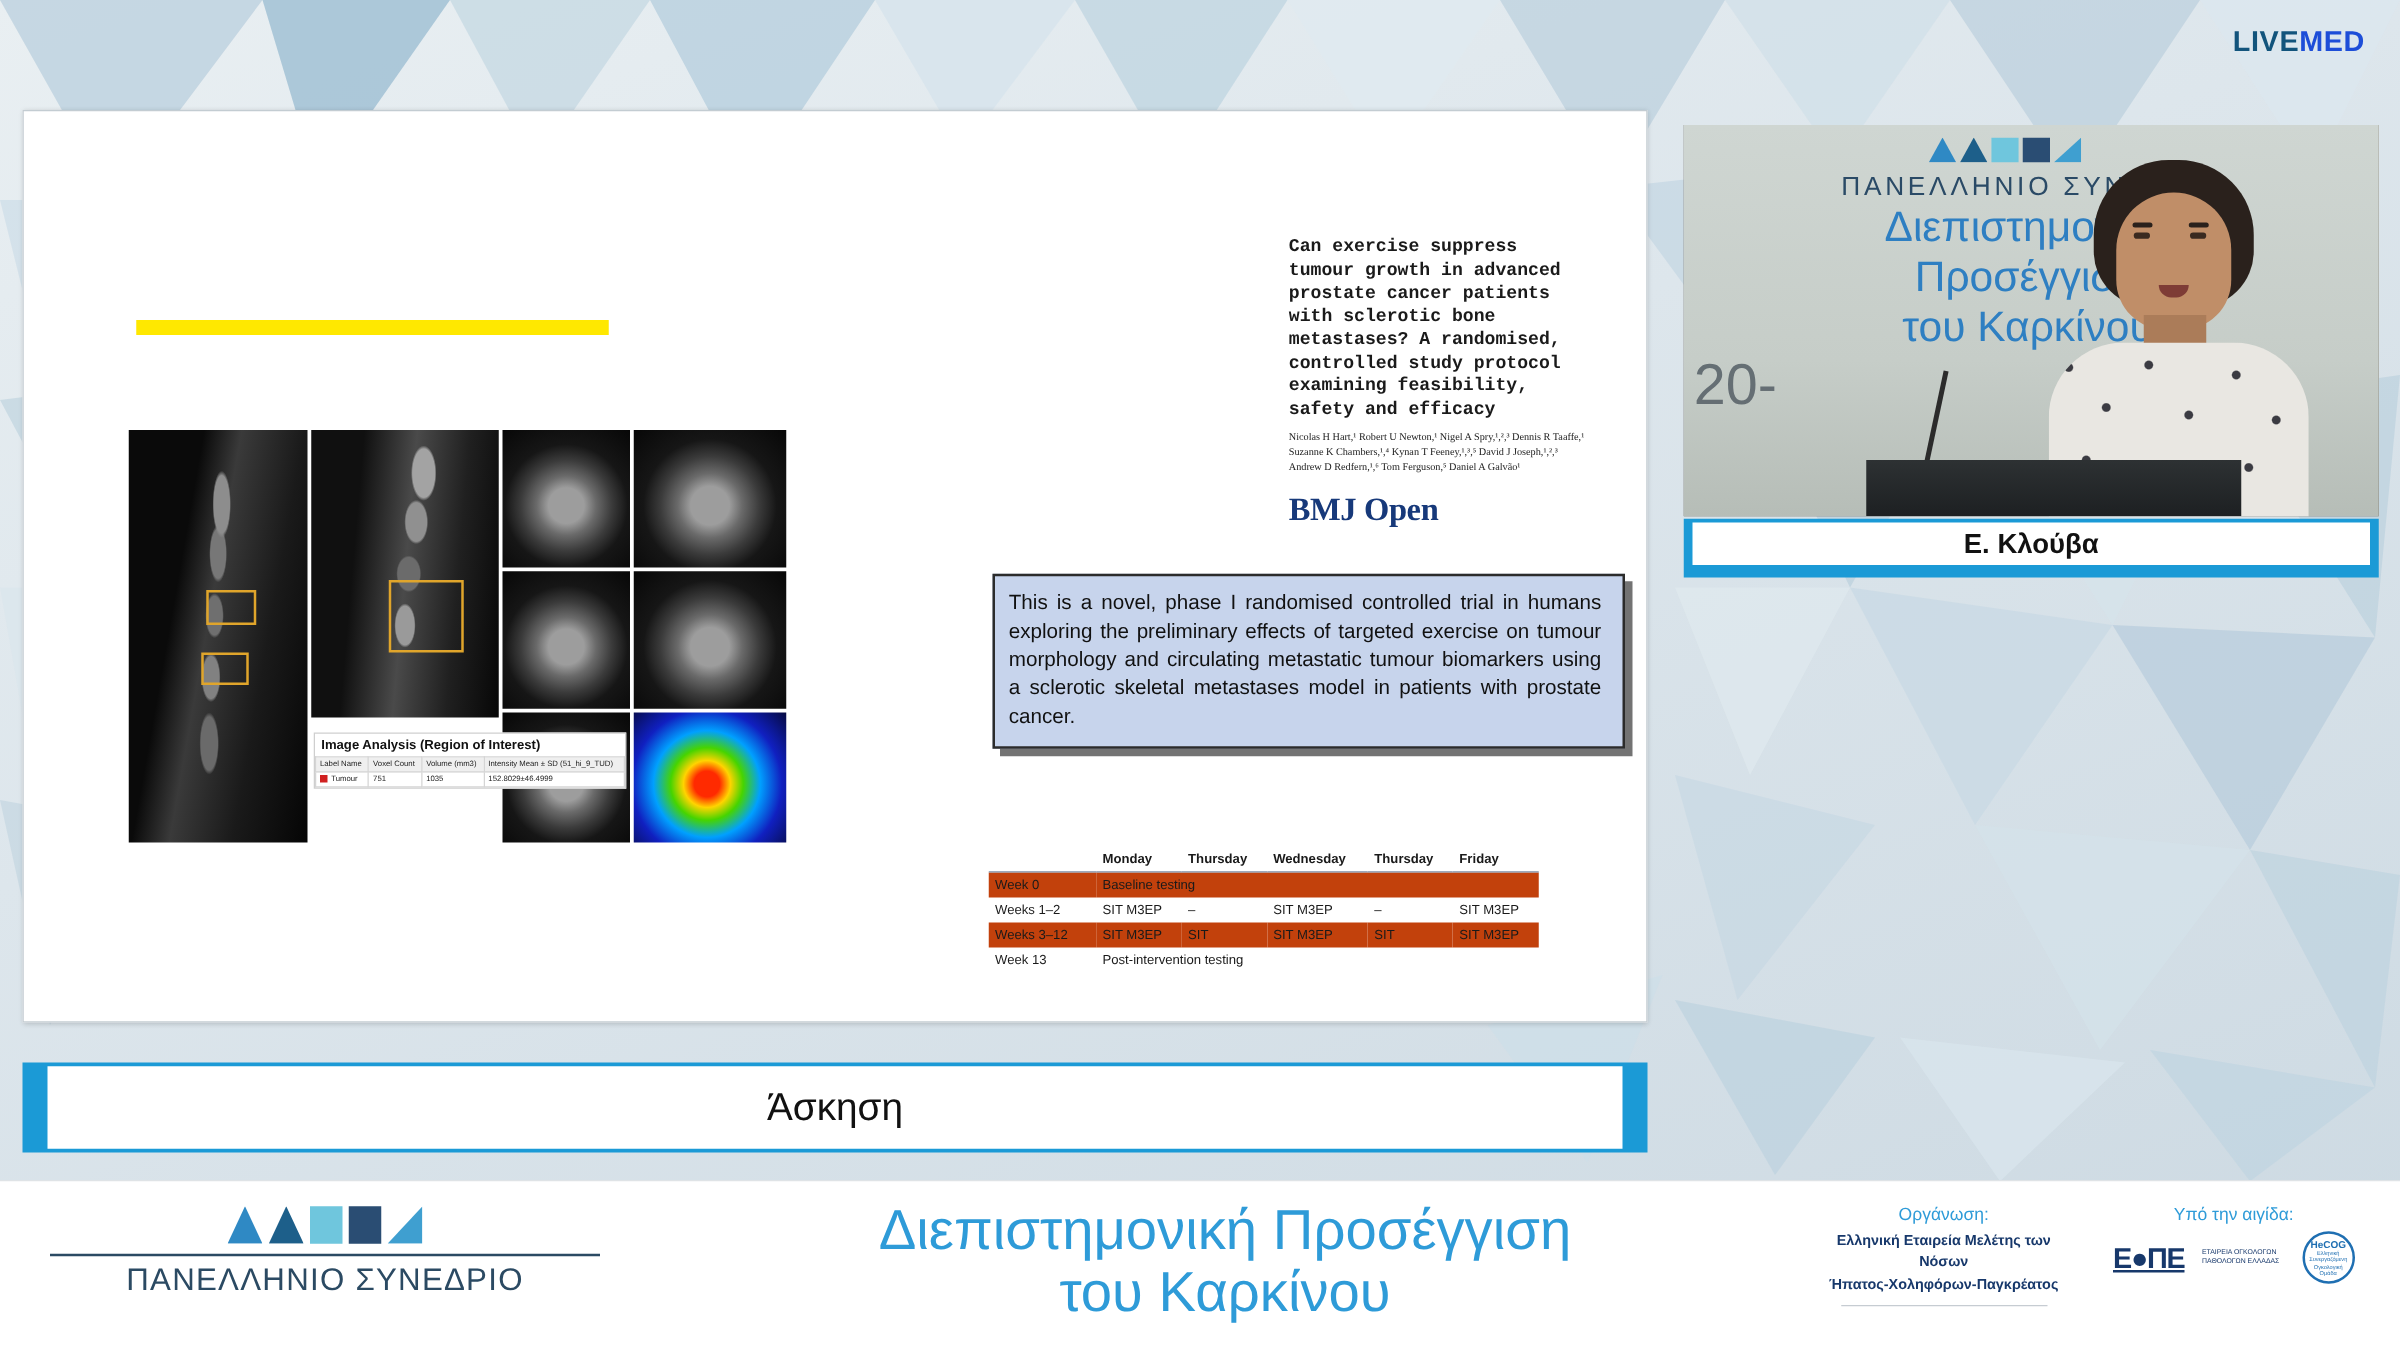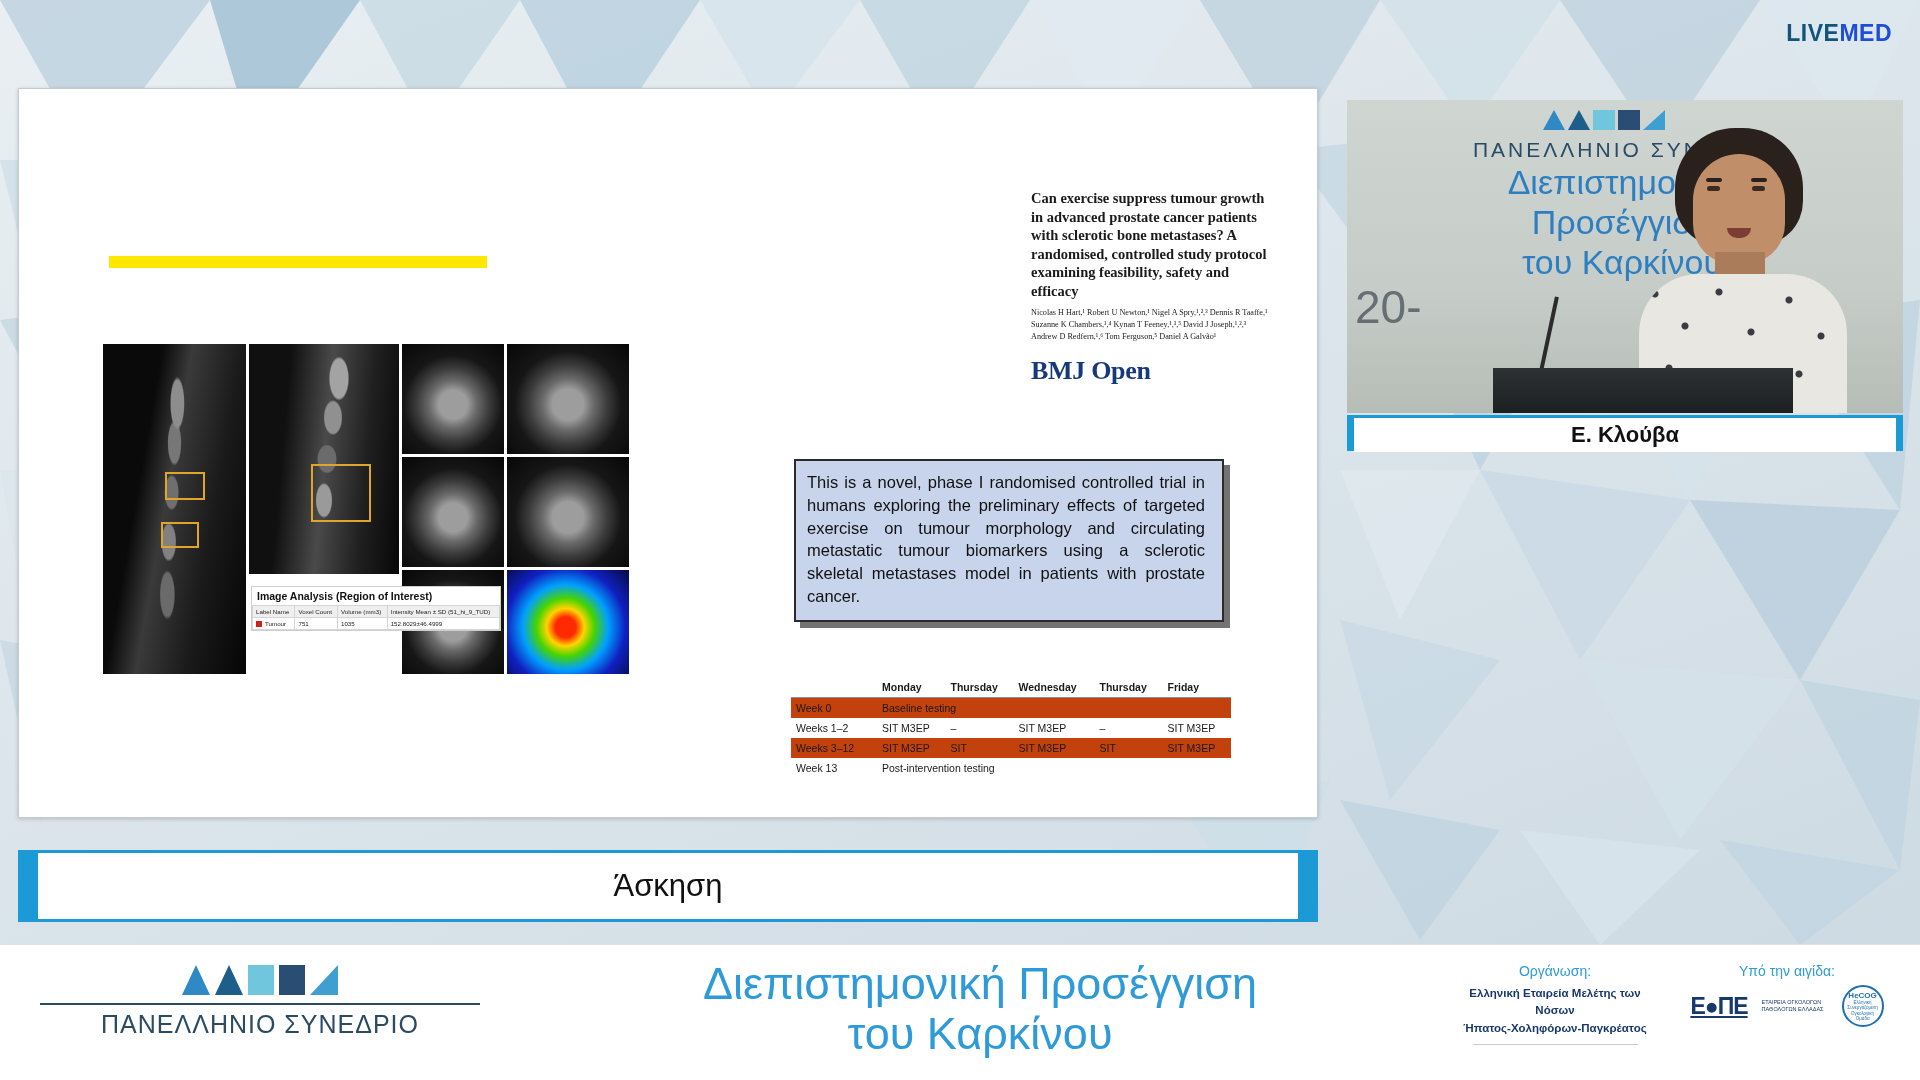--- a/index.html
+++ b/index.html
@@ -44,21 +44,21 @@
     color: #111; white-space: nowrap;
   }
   .slide-underline {
     position: absolute; left: 90px; top: 167px;
     width: 378px; height: 12px; background: #ffe800;
   }
 
   
   .journal-block { position: absolute; left: 1012px; top: 100px; width: 240px; }
   .journal-q {
-    font-family: Liberation Serif, serif;
+    font-family: Liberation Mono, monospace;
     font-size: 14.5px; line-height: 1.28; color: #1a1a1a; font-weight: bold;
   }
   .journal-authors {
     margin-top: 7px;
     font-family: "Liberation Serif", serif;
     font-size: 8.2px; line-height: 1.42; color: #222;
   }
   .journal-logo {
     margin-top: 14px;
     font-family: "Liberation Serif", serif;
@@ -99,21 +99,21 @@
     background: #ffffff; border: 1px solid #cfcfcf;
   }
   #analysis .hdr { font-size: 10.5px; font-weight: bold; padding: 3px 5px; color: #111; }
   #analysis table { width: 100%; border-collapse: collapse; font-size: 6.2px; color: #222; }
   #analysis th, #analysis td { border: 1px solid #d5d5d5; padding: 2px 3px; text-align: left; white-space: nowrap; }
   #analysis th { background: #efefef; font-weight: normal; }
   .tumour-swatch { display: inline-block; width: 6px; height: 6px; background: #d02020; margin-right: 3px; vertical-align: middle; }
 
   
   #quote-box {
-    position: absolute; left: 775px; top: 370px; width: 430px;
+    position: absolute; left: 775px; top: 370px; width: 506px;
     background: #c7d4ec; border: 2px solid #2b2b2b;
     padding: 10px 17px 12px 11px;
     box-shadow: 6px 6px 0 rgba(0,0,0,0.55);
   }
   #quote-box p { font-size: 16.5px; line-height: 1.38; color: #111; text-align: justify; }
 
   
   #protocol {
     position: absolute; left: 772px; top: 588px; width: 440px;
     font-size: 10.5px; color: #1a1a1a;
@@ -194,21 +194,21 @@
   #podium {
     position: absolute; left: 146px; top: 268px; width: 300px; height: 45px;
     background: linear-gradient(180deg, #2d3133 0%, #1d2022 100%);
   }
   #mic {
     position: absolute; left: 200px; top: 196px; width: 4px; height: 76px;
     background: #2b2b2b; transform: rotate(12deg);
   }
 
   #speaker-name-bar {
-    position: absolute; left: 1347px; top: 415px; width: 556px; height: 36px;
+    position: absolute; left: 1347px; top: 415px; width: 556px; height: 47px;
     background: #1b9ad6; z-index: 12;
   }
   #speaker-name-inner {
     position: absolute; left: 7px; top: 3px; width: 542px; height: 34px;
     background: #ffffff; display: flex; align-items: center; justify-content: center;
   }
   #speaker-name { font-size: 22px; font-weight: bold; color: #111; }
 
   
   #footer {

